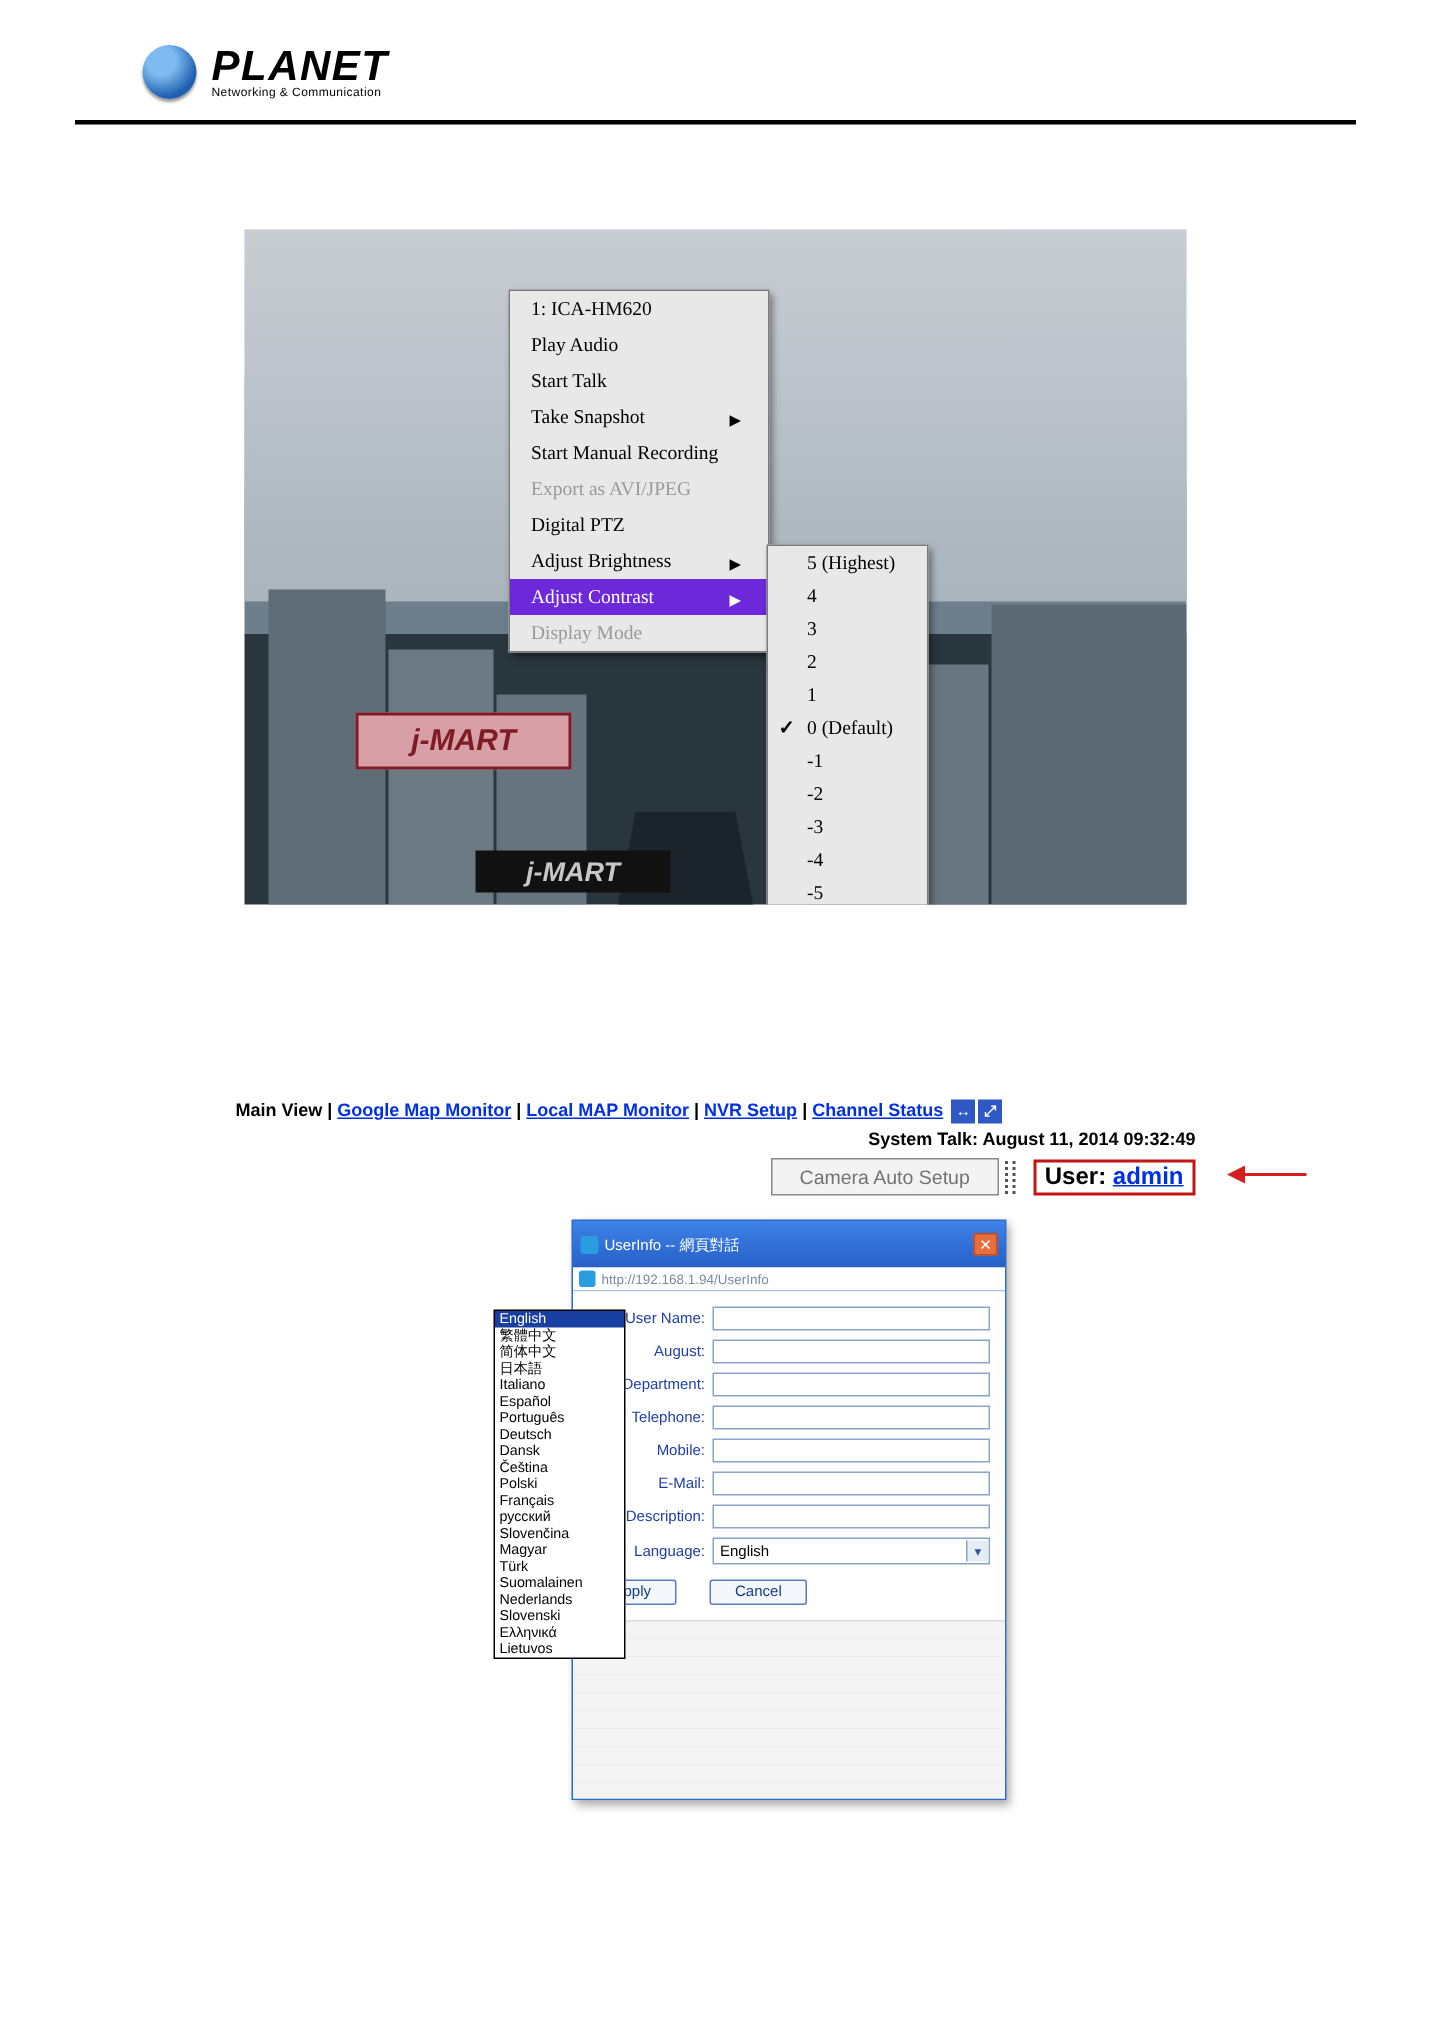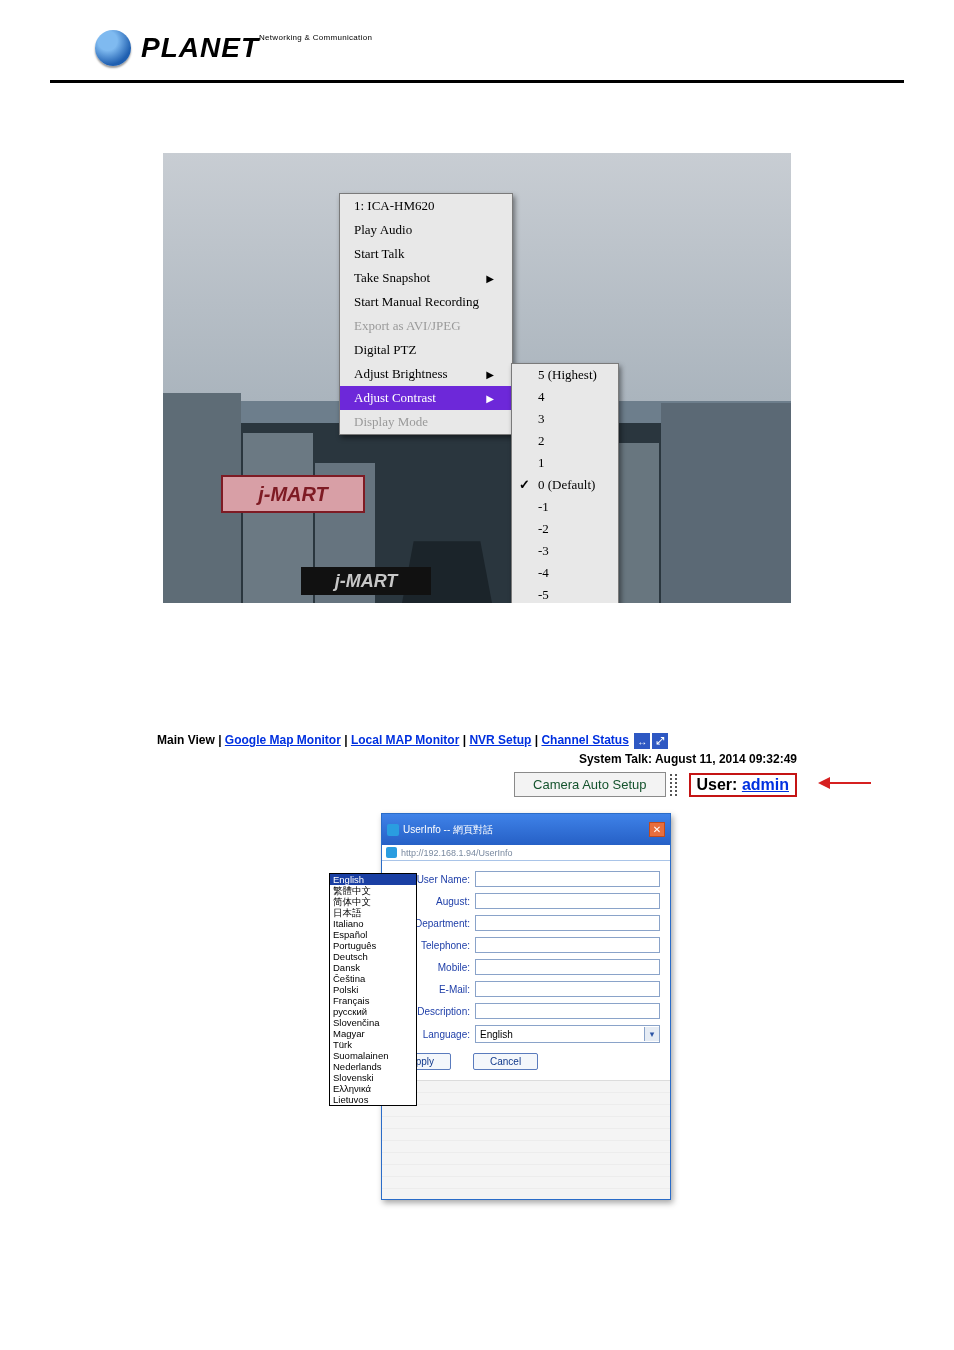--- a/index.html
+++ b/index.html
@@ -1,53 +1,53 @@
 <!DOCTYPE html>
 <html><head>
 <meta charset="utf-8">
 <style>
   html,body{margin:0;padding:0;background:#fff;font-family:Arial,Helvetica,sans-serif;font-size:12px;color:#000}
   .page{width:954px;margin:0 auto;padding:20px 50px 60px;box-sizing:border-box}
   .logo-row{display:flex;align-items:center;gap:10px;margin:10px 0 14px 45px}
   .logo-globe{width:36px;height:36px;border-radius:50%;background:radial-gradient(circle at 35% 30%,#7fbaf0 0 28%,#1f5fb0 70%);box-shadow:0 2px 2px rgba(0,0,0,.4)}
-  .logo-text{display:flex;line-height:1}
+  .logo-text{display:flex;flex-direction:column;line-height:1}
   .logo-text .big{font-size:28px;font-weight:900;font-style:italic;letter-spacing:1px;color:#000}
   .logo-text .sub{font-size:8px;font-weight:400;letter-spacing:.3px;color:#000}
   .rule{height:3px;background:#000;margin:0 0 70px}
   
   .fig1-wrap{width:628px;height:450px;margin:0 auto 130px;position:relative;background:linear-gradient(180deg,#c9cdd2 0 22%,#8fa2b2 22% 38%,#6d7e8c 38% 60%,#2a363e 60% 100%);overflow:hidden}
   .sky{position:absolute;inset:0 0 auto 0;height:55%;background:linear-gradient(180deg,#c8cdd3 0%,#aab4bd 100%)}
-  .city{position:absolute;bottom:0;left:0;right:0;height:70%}
+  .city{position:absolute;bottom:0;left:16px;right:0;height:70%}
   .bld{position:absolute;bottom:0;background:#6e7d88}
   .bld.b1{left:0;width:78px;height:210px;background:#5e6c76}
   .bld.b2{left:80px;width:70px;height:170px;background:#6b7983}
   .bld.b3{left:152px;width:60px;height:140px;background:#66747f}
   .bld.b4{right:0;width:130px;height:200px;background:#5b6975}
   .bld.b5{right:132px;width:120px;height:160px;background:#68767f}
   .road{position:absolute;left:38%;bottom:0;width:90px;height:46%;background:#1b242a;transform:perspective(340px) rotateX(55deg);transform-origin:center bottom}
   .sign{position:absolute;left:58px;bottom:90px;width:140px;height:34px;background:#d89fa6;color:#7e1b24;font-style:italic;font-weight:700;font-size:20px;display:flex;align-items:center;justify-content:center;border:2px solid #7e1b24}
   .sign2{position:absolute;left:138px;bottom:8px;width:130px;height:28px;background:#111;color:#c7c7c7;font-style:italic;font-weight:700;font-size:18px;display:flex;align-items:center;justify-content:center}
   .menu{position:absolute;left:176px;top:40px;width:172px;background:#e8e8e8;border:1px solid #7a7a7a;box-shadow:2px 3px 5px rgba(0,0,0,.45);font-family:"Times New Roman",serif;font-size:13px}
-  .menu-row{padding:4px 18px 4px 14px;display:flex;align-items:center;justify-content:space-between;cursor:default;color:#000}
+  .menu-row{padding:4px 18px 4px 14px;display:flex;align-items:flex-end;justify-content:space-between;cursor:default;color:#000}
   .menu-row.dim{color:#9a9a9a}
   .menu-row.sel{background:#6d28d9;color:#fff}
   .menu-row .arrow{font-size:10px}
   .submenu{position:absolute;left:348px;top:210px;width:106px;background:#e8e8e8;border:1px solid #7a7a7a;box-shadow:2px 3px 5px rgba(0,0,0,.45);font-family:"Times New Roman",serif;font-size:13px}
   .submenu .opt{padding:3px 6px 3px 26px;position:relative;cursor:default}
   .submenu .opt .chk{position:absolute;left:7px;top:3px;font-weight:700}
   
   .fig2-wrap{width:640px;margin:0 auto;position:relative}
   .navline{font-size:12px;font-weight:700;color:#000}
   .navline a{color:#0030e0;text-decoration:underline}
   .navline .sep{color:#000}
   .nav-icons{display:inline-flex;gap:2px;vertical-align:middle;margin-left:2px}
   .nicon{width:16px;height:16px;background:#2e58c3;display:flex;align-items:center;justify-content:center;color:#fff;font-size:10px}
   .systime{text-align:right;font-weight:700;font-size:12px;margin-top:3px}
   .row2{display:flex;justify-content:flex-end;gap:12px;margin-top:6px;align-items:center;position:relative}
-  .autosetup{border:1px solid #8a8a8a;background:#f3f3f3;padding:4px 18px;font-size:13px;color:#14532d}
+  .autosetup{border:1px solid #8a8a8a;background:#f3f3f3;padding:4px 18px;font-size:13px;color:#737373}
   .autosetup-handle{width:3px;height:22px;border-left:2px dotted #555;border-right:2px dotted #555;margin-left:4px}
   .userbox{border:2px solid #c41414;padding:1px 6px;font-weight:700;font-size:16px}
   .userbox a{color:#0030e0;text-decoration:underline}
   .arrow-red{position:absolute;right:-76px;top:2px;width:58px;height:18px}
   .arrow-red::before{content:"";position:absolute;left:12px;top:8px;width:44px;height:2px;background:#d62020}
   .arrow-red::after{content:"";position:absolute;left:3px;top:3px;border-right:12px solid #d62020;border-top:6px solid transparent;border-bottom:6px solid transparent}
   
   .dialog{position:relative;width:288px;margin:16px 0 0 224px;border:1px solid #2a6cc8;background:#eaf0f6;box-shadow:2px 3px 6px rgba(0,0,0,.35);font-size:10px}
   .dlg-title{background:linear-gradient(#3f82e8,#2660c6);color:#fff;font-size:10px;padding:8px 5px;display:flex;align-items:center;justify-content:space-between}
   .dlg-title .txt{display:flex;align-items:center;gap:4px;font-weight:400}

